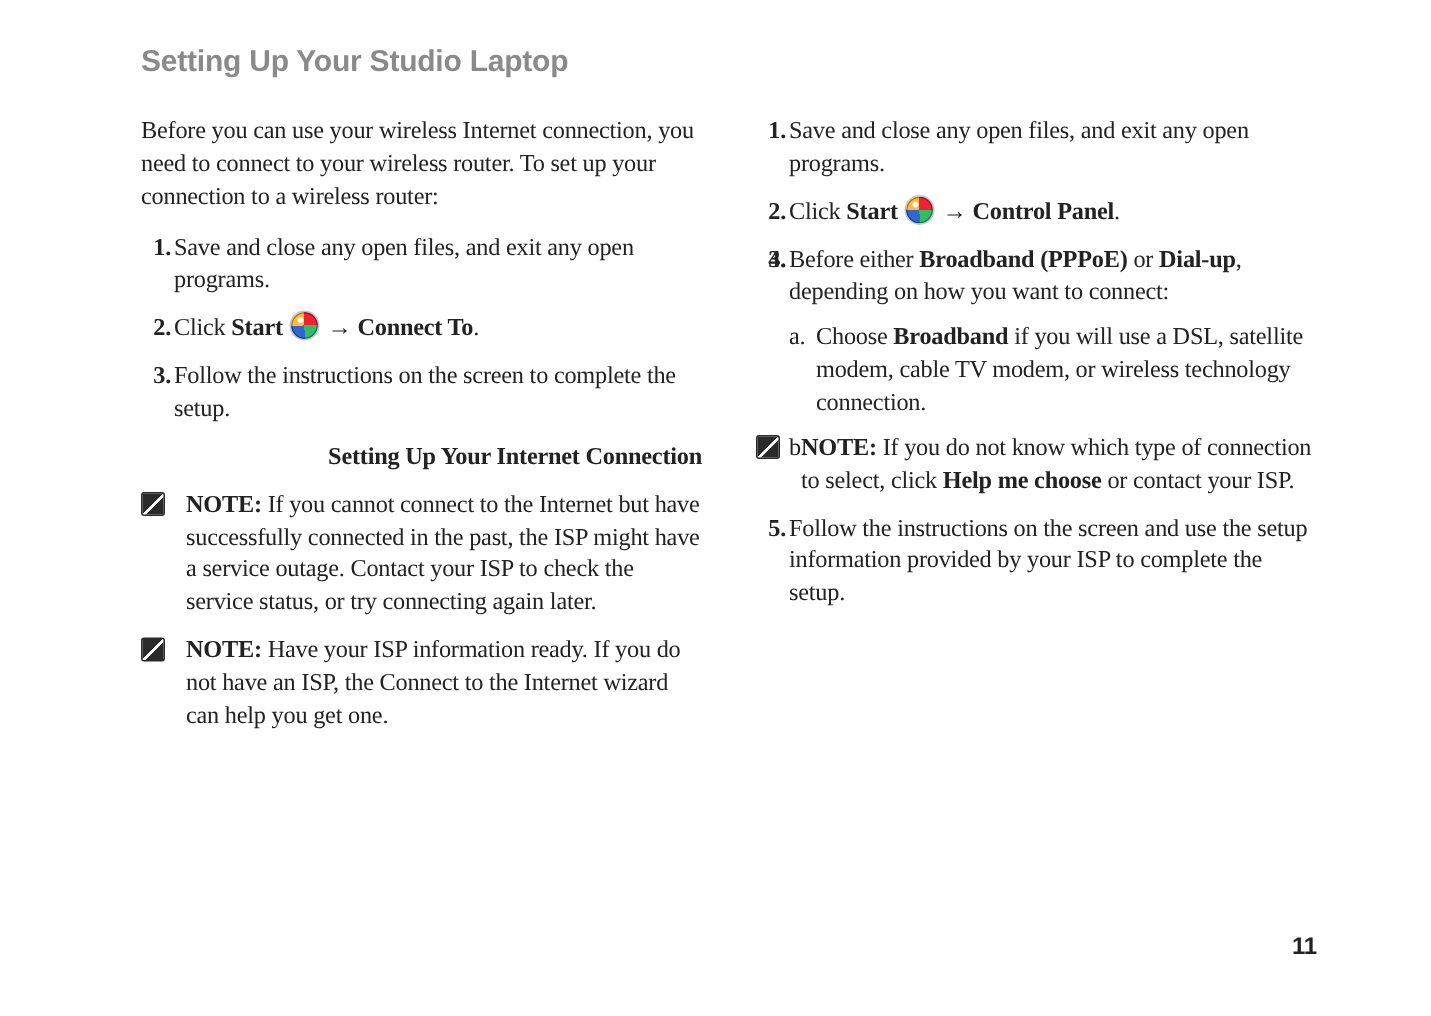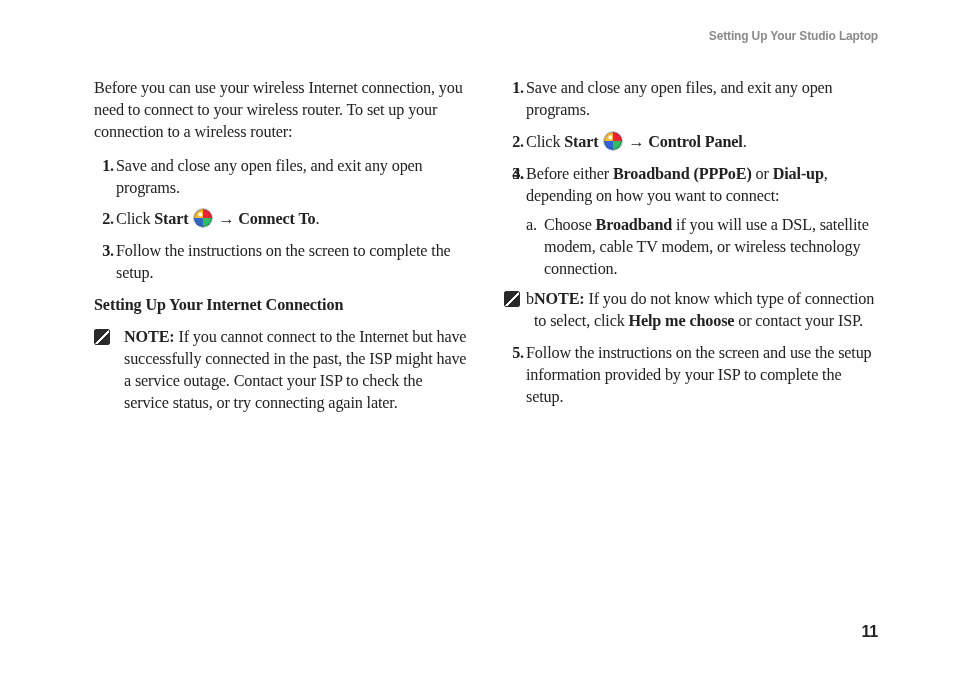--- a/index.html
+++ b/index.html
@@ -11,25 +11,24 @@
     color: #222;
     background: #fff;
     font-stretch: condensed;
     letter-spacing: -0.15px;
     position: relative;
   }
   .page {
     padding: 28px 76px 0 94px;
   }
   .header {
-    text-align: right;
     font-weight: 700;
     color: #8a8a8a;
-    margin-bottom: 34px;
-    font-size: 12px;
+    margin-bottom: 22px;
+    font-size: 20px;
   }
   .cols {
     display: flex;
     gap: 36px;
     font-family: Liberation Serif, serif;
   }
   .col { flex: 1 1 0; }
   p.intro { margin-bottom: 12px; }
   ol.num {
     list-style: none;
@@ -63,20 +62,21 @@
     position: absolute;
     left: 0;
     top: 0;
     width: 16px;
     text-align: left;
     font-weight: 400;
   }
   .subhead {
     font-weight: 700;
     margin: 4px 0 10px 0;
+    text-align: right;
   }
   .note-block {
     position: relative;
     padding-left: 30px;
     margin-bottom: 10px;
   }
   .note-icon {
     position: absolute;
     left: 0;
     top: 2px;
@@ -138,20 +138,24 @@
         </li>
       </ol>
 
       <div class="subhead">Setting Up Your Internet Connection</div>
 
       <div class="note-block">
         <span class="note-icon"></span>
         <span><b>NOTE:</b><span> If you cannot connect to the Internet but have successfully connected in the past, the ISP might have a service outage. Contact your ISP to check the service status, or try connecting again later.</span></span>
       </div>
 
+      <div class="note-block">
+        <span class="note-icon"></span>
+        <span><b>NOTE:</b><span> Have your ISP information ready. If you do not have an ISP, the Connect to the Internet wizard can help you get one.</span></span>
+      </div>
     </div>
 
     <div class="col">
       <ol class="num">
         <li>
           <span class="n">1.</span>
           <span>Save and close any open files, and exit any open programs.</span>
         </li>
         <li>
           <span class="n">2.</span>

